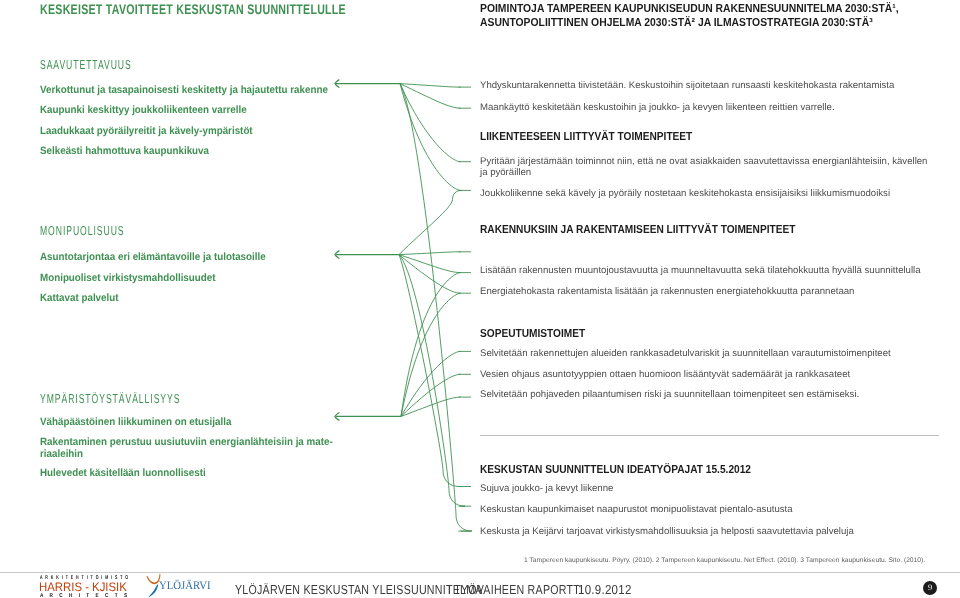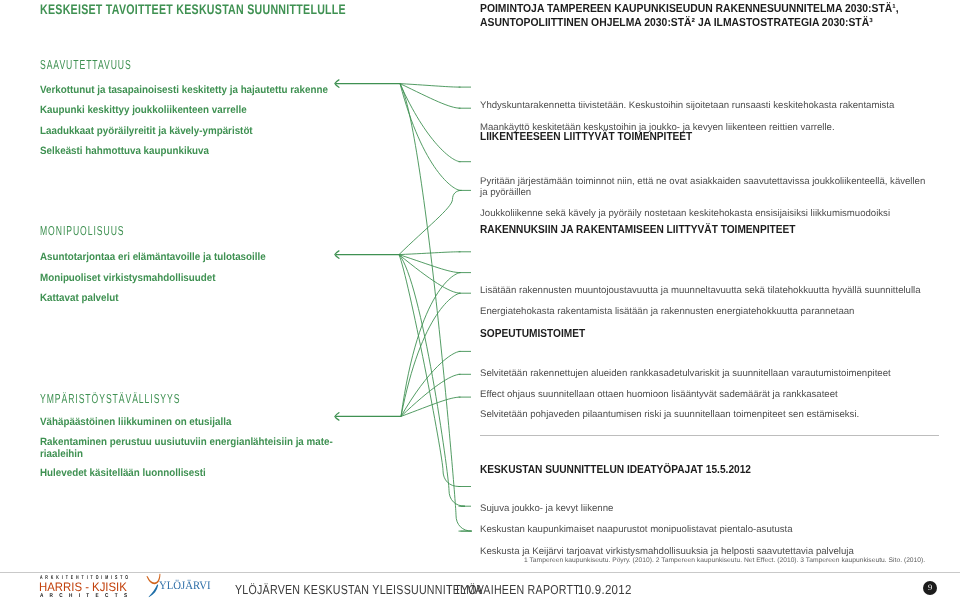--- a/index.html
+++ b/index.html
@@ -15,21 +15,21 @@
   .l-title .cond{transform:scaleX(0.759);}
   .l-head{font-size:13px;font-weight:normal;letter-spacing:1.4px;color:#3f9152;}
   .l-head .cond{transform:scaleX(0.664);}
   .l-item{font-size:10.6px;font-weight:bold;color:#3f9152;line-height:12px;}
   .l-item .cond{transform:scaleX(0.926);white-space:pre;}
   
   .r-title{left:480px;top:2.0px;font-size:11.6px;font-weight:bold;color:#1c1c1c;line-height:13.5px;}
   .r-title .cond{transform:scaleX(0.895);}
   .r-head{font-size:11.6px;font-weight:bold;color:#1c1c1c;}
   .r-head .cond{transform:scaleX(0.875);}
-  .r-item{font-size:9.6px;color:#4d4d4d;line-height:11.1px;margin-top:20px;}
+  .r-item{font-size:9.6px;color:#4d4d4d;line-height:11.1px;}
   .hr{left:480px;height:1px;background:#bdbdbd;}
   .fn{left:524px;font-size:6.7px;color:#5c5c5c;letter-spacing:0.02px;}
   
   .foot-rule{left:0;top:571.5px;width:960px;height:1px;background:#c9c9c9;}
   .f-text{font-size:13px;color:#3a3a3a;letter-spacing:0.3px;}
   .f-text .cond{transform:scaleX(0.818);}
   .f-date .cond{transform:scaleX(0.885);}
   .pg{left:923.0px;top:580.9px;width:14.1px;height:14.1px;border-radius:50%;background:#1c1c1c;
       color:#fff;font-size:8.4px;font-weight:normal;text-align:center;line-height:14.3px;
       font-family:"Liberation Serif",serif;transform:translateZ(0);}
@@ -104,28 +104,28 @@
 <div class="abs l-item" style="left:39.5px;top:436.3px;width:330px"><span class="cond">Rakentaminen perustuu uusiutuviin energianlähteisiin ja mate-
 riaaleihin</span></div>
 <div class="abs l-item" style="left:39.5px;top:466.8px;width:330px"><span class="cond">Hulevedet käsitellään luonnollisesti</span></div>
 <div class="abs r-title">
       <div><span class="cond">POIMINTOJA TAMPEREEN KAUPUNKISEUDUN RAKENNESUUNNITELMA 2030:STÄ¹,</span></div>
       <div><span class="cond">ASUNTOPOLIITTINEN OHJELMA 2030:STÄ² JA ILMASTOSTRATEGIA 2030:STÄ³</span></div>
     </div>
 <div class="abs r-item" style="left:480px;top:80.4px;width:452px">Yhdyskuntarakennetta tiivistetään. Keskustoihin sijoitetaan runsaasti keskitehokasta rakentamista</div>
 <div class="abs r-item" style="left:480px;top:101.5px;width:452px">Maankäyttö keskitetään keskustoihin ja joukko- ja kevyen liikenteen reittien varrelle.</div>
 <div class="abs r-head" style="left:480px;top:129.6px"><span class="cond">LIIKENTEESEEN LIITTYVÄT TOIMENPITEET</span></div>
-<div class="abs r-item" style="left:480px;top:156.2px;width:452px">Pyritään järjestämään toiminnot niin, että ne ovat asiakkaiden saavutettavissa joukkoliikenteellä, kävellen ja pyöräillen</div>
+<div class="abs r-item" style="left:480px;top:156.2px;width:452px">Pyritään järjestämään toiminnot niin, että ne ovat asiakkaiden saavutettavissa energianlähteisiin, kävellen ja pyöräillen</div>
 <div class="abs r-item" style="left:480px;top:187.5px;width:452px">Joukkoliikenne sekä kävely ja pyöräily nostetaan keskitehokasta ensisijaisiksi liikkumismuodoiksi</div>
 <div class="abs r-head" style="left:480px;top:223.4px"><span class="cond">RAKENNUKSIIN JA RAKENTAMISEEN LIITTYVÄT TOIMENPITEET</span></div>
 <div class="abs r-item" style="left:480px;top:264.9px;width:452px">Lisätään rakennusten muuntojoustavuutta ja muunneltavuutta sekä tilatehokkuutta hyvällä suunnittelulla</div>
 <div class="abs r-item" style="left:480px;top:285.8px;width:452px">Energiatehokasta rakentamista lisätään ja rakennusten energiatehokkuutta parannetaan</div>
 <div class="abs r-head" style="left:480px;top:326.8px"><span class="cond">SOPEUTUMISTOIMET</span></div>
 <div class="abs r-item" style="left:480px;top:348.4px;width:452px">Selvitetään rakennettujen alueiden rankkasadetulvariskit ja suunnitellaan varautumistoimenpiteet</div>
-<div class="abs r-item" style="left:480px;top:369.0px;width:452px">Effect ohjaus suunnitellaan ottaen huomioon lisääntyvät sademäärät ja rankkasateet</div>
+<div class="abs r-item" style="left:480px;top:369.0px;width:452px">Vesien ohjaus asuntotyyppien ottaen huomioon lisääntyvät sademäärät ja rankkasateet</div>
 <div class="abs r-item" style="left:480px;top:389.1px;width:452px">Selvitetään pohjaveden pilaantumisen riski ja suunnitellaan toimenpiteet sen estämiseksi.</div>
 <div class="abs r-head" style="left:480px;top:462.8px"><span class="cond">KESKUSTAN SUUNNITTELUN IDEATYÖPAJAT 15.5.2012</span></div>
 <div class="abs r-item" style="left:480px;top:482.7px;width:452px">Sujuva joukko- ja kevyt liikenne</div>
 <div class="abs r-item" style="left:480px;top:504.0px;width:452px">Keskustan kaupunkimaiset naapurustot monipuolistavat pientalo-asutusta</div>
 <div class="abs r-item" style="left:480px;top:525.9px;width:452px">Keskusta ja Keijärvi tarjoavat virkistysmahdollisuuksia ja helposti saavutettavia palveluja</div>
 <div class="abs hr" style="top:435.0px;width:458.7px"></div>
 <div class="abs fn" style="top:556.5px">1 Tampereen kaupunkiseutu. Pöyry. (2010).  2 Tampereen kaupunkiseutu. Net Effect. (2010).  3 Tampereen kaupunkiseutu. Sito. (2010).</div>
 <div class="abs foot-rule"></div>
 <div class="abs logo1-top" style="left:40.1px;top:574.6px"><span class="cond">A R K K I T E H T I T O I M I S T O</span></div>
 <div class="abs logo1-main" style="left:39.3px;top:580.4px"><span class="cond">HARRIS - KJISIK</span></div>

